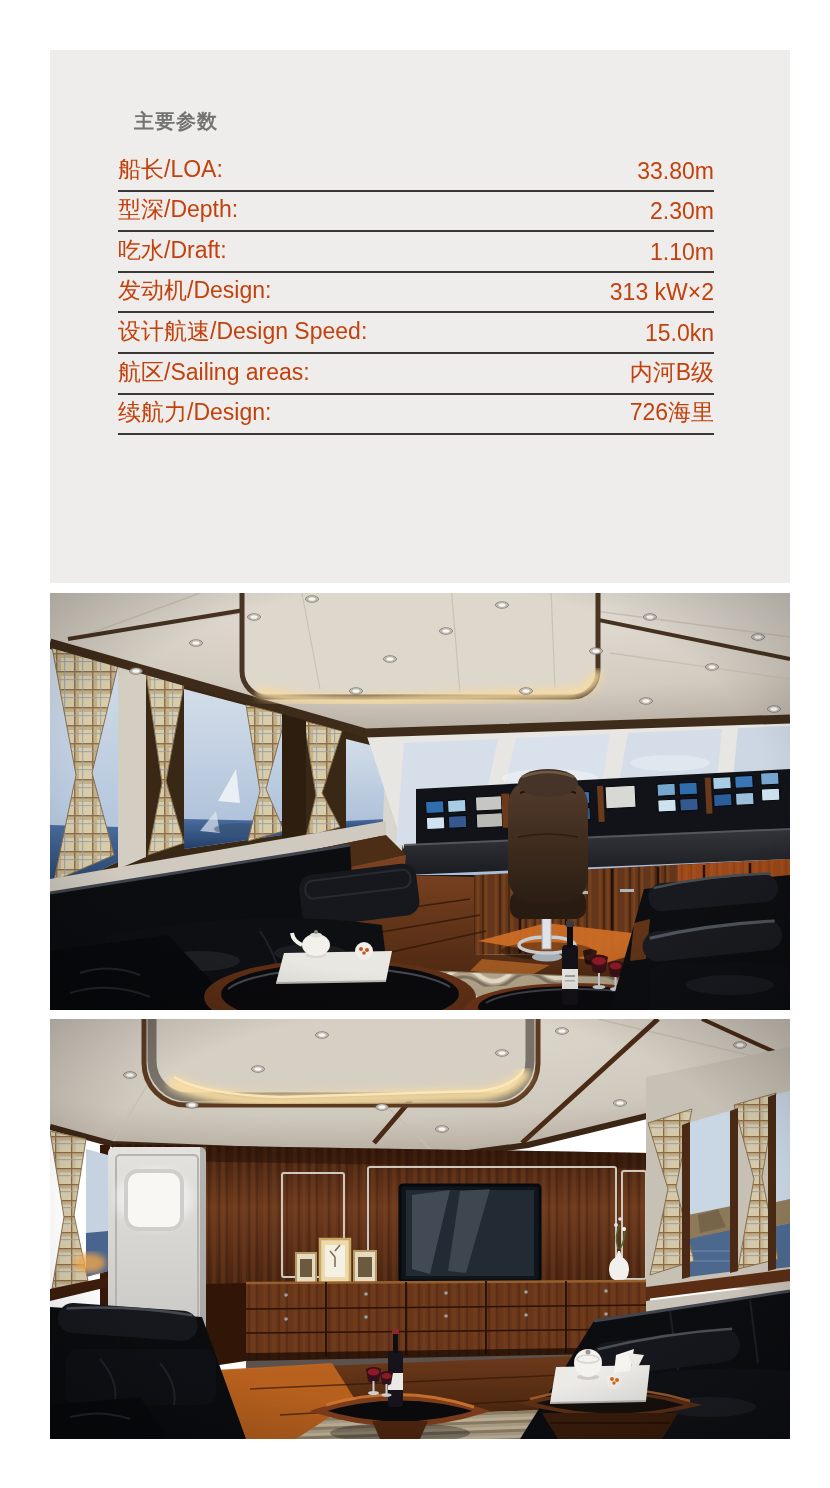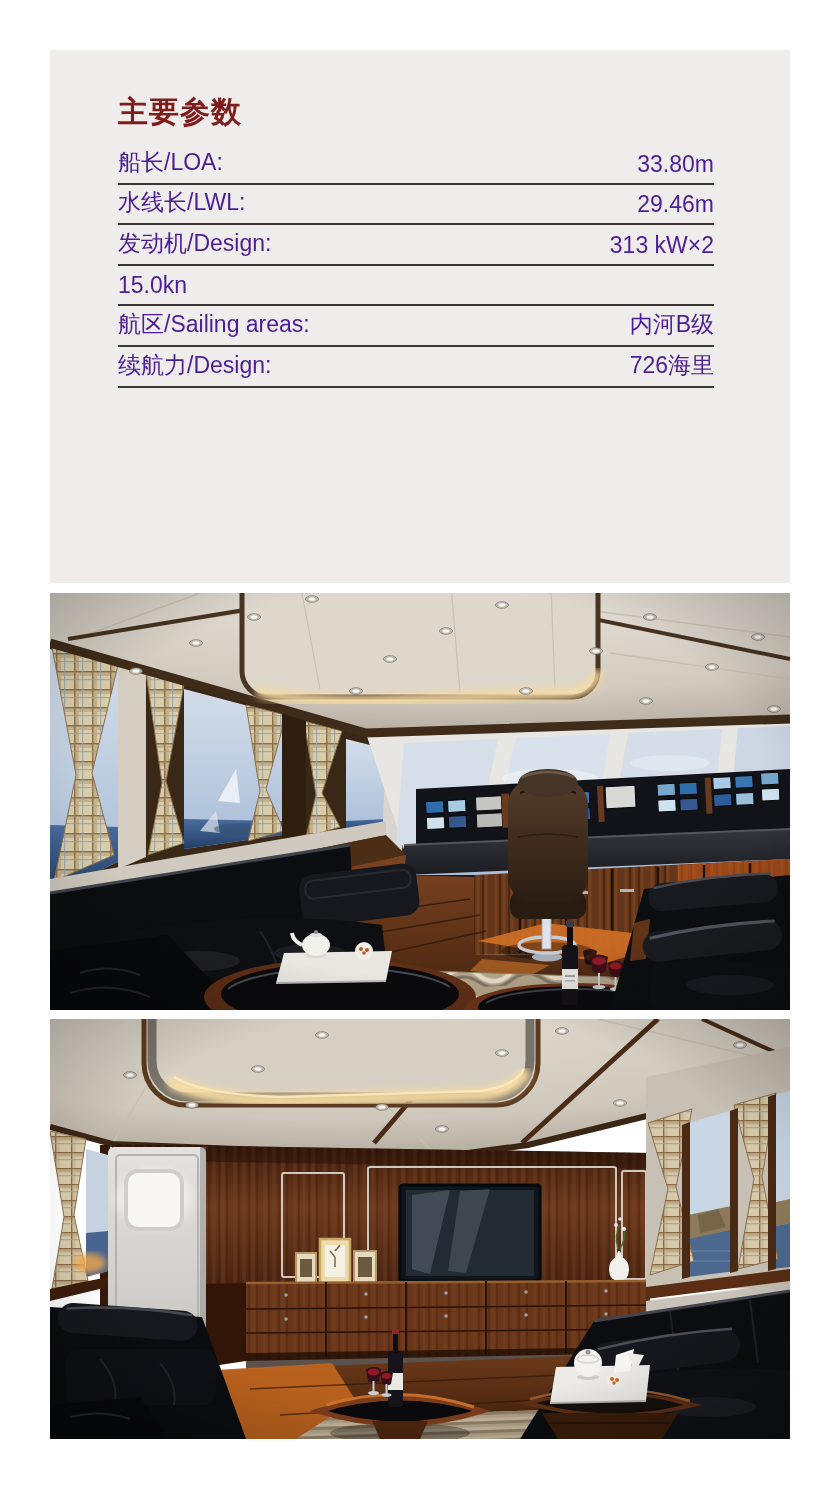--- a/index.html
+++ b/index.html
@@ -1,49 +1,54 @@
 <!DOCTYPE html>
 <html><head>
 <meta charset="utf-8">
 <style>
   *{box-sizing:border-box}
   html,body{margin:0;padding:0}
   body{width:830px;min-height:1488px;background:#ffffff;font-family:"Liberation Sans",sans-serif}
   .content{width:740px;margin-left:50px;padding-top:50px}
   .spec-panel{background:#eeedeb;height:533px;padding:42px 76px 0 68px}
-  .spec-title{margin:0;font-family:"Liberation Serif","DejaVu Serif",serif;font-weight:bold;font-size:30px;color:#7f1d1d;letter-spacing:1px}
+  .spec-title{margin:16px;font-family:"Liberation Serif","DejaVu Serif",serif;font-weight:bold;font-size:20px;color:#737373;letter-spacing:1px}
   .spec-table{margin-top:11px}
-  .spec-row{display:flex;justify-content:space-between;align-items:flex-end;height:40.6px;padding-bottom:5px;border-bottom:2px solid #3b3734;font-size:23px;color:#4c1d95}
+  .spec-row{display:flex;justify-content:space-between;align-items:flex-end;height:40.6px;padding-bottom:5px;border-bottom:2px solid #3b3734;font-size:23px;color:#c2410c}
   .spec-label{white-space:nowrap}
   .spec-value{text-align:center;white-space:nowrap}
   figure.photo{margin:10px 0 0;padding:0;line-height:0}
   figure.photo--salon{margin-top:9px}
   figure.photo svg{display:block}
 </style>
 </head>
 <body>
 
 <div class="content">
 
   <section class="spec-panel">
     <h2 class="spec-title">主要参数</h2>
     <div class="spec-table">
       <div class="spec-row">
         <span class="spec-label">船长/LOA:</span>
         <span class="spec-value">33.80m</span>
       </div>
       <div class="spec-row">
-        <span class="spec-label">水线长/LWL:</span>
-        <span class="spec-value">29.46m</span>
+        <span class="spec-label">型深/Depth:</span>
+        <span class="spec-value">2.30m</span>
+      </div>
+      <div class="spec-row">
+        <span class="spec-label">吃水/Draft:</span>
+        <span class="spec-value">1.10m</span>
       </div>
       <div class="spec-row">
         <span class="spec-label">发动机/Design:</span>
         <span class="spec-value">313 kW×2</span>
       </div>
       <div class="spec-row">
+        <span class="spec-label">设计航速/Design Speed:</span>
         <span class="spec-value">15.0kn</span>
       </div>
       <div class="spec-row">
         <span class="spec-label">航区/Sailing areas:</span>
         <span class="spec-value">内河B级</span>
       </div>
       <div class="spec-row">
         <span class="spec-label">续航力/Design:</span>
         <span class="spec-value">726海里</span>
       </div>

